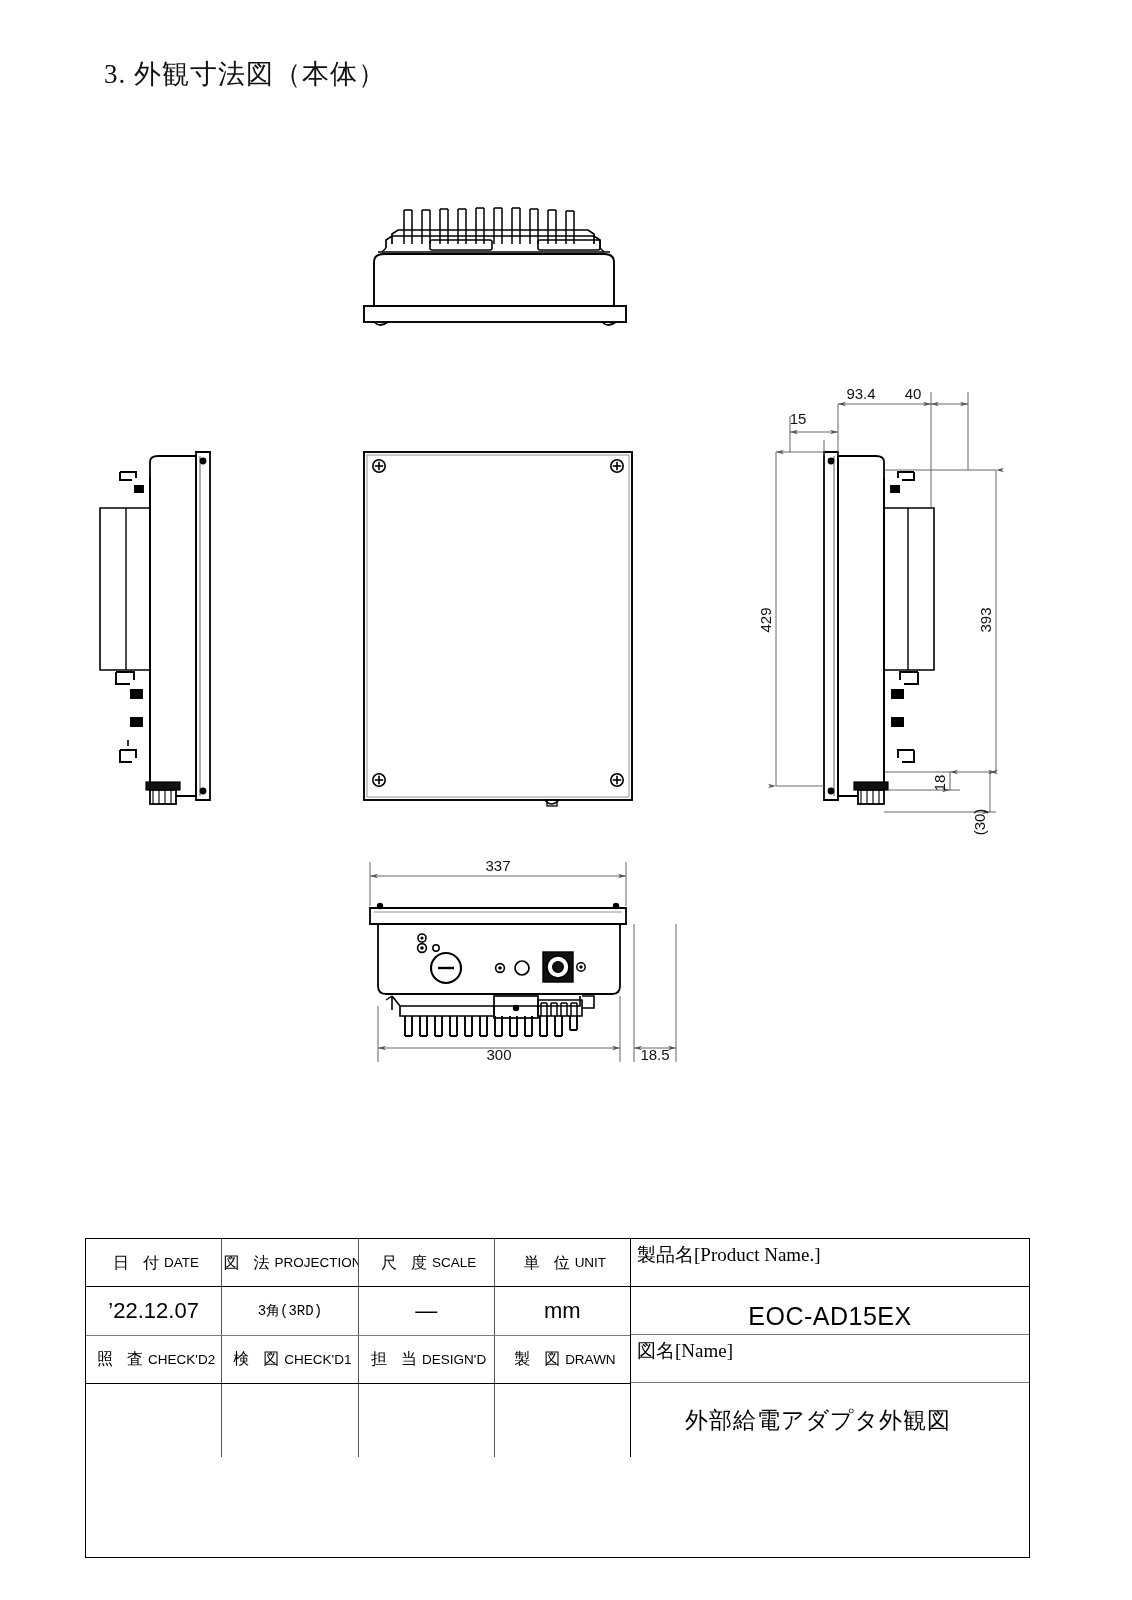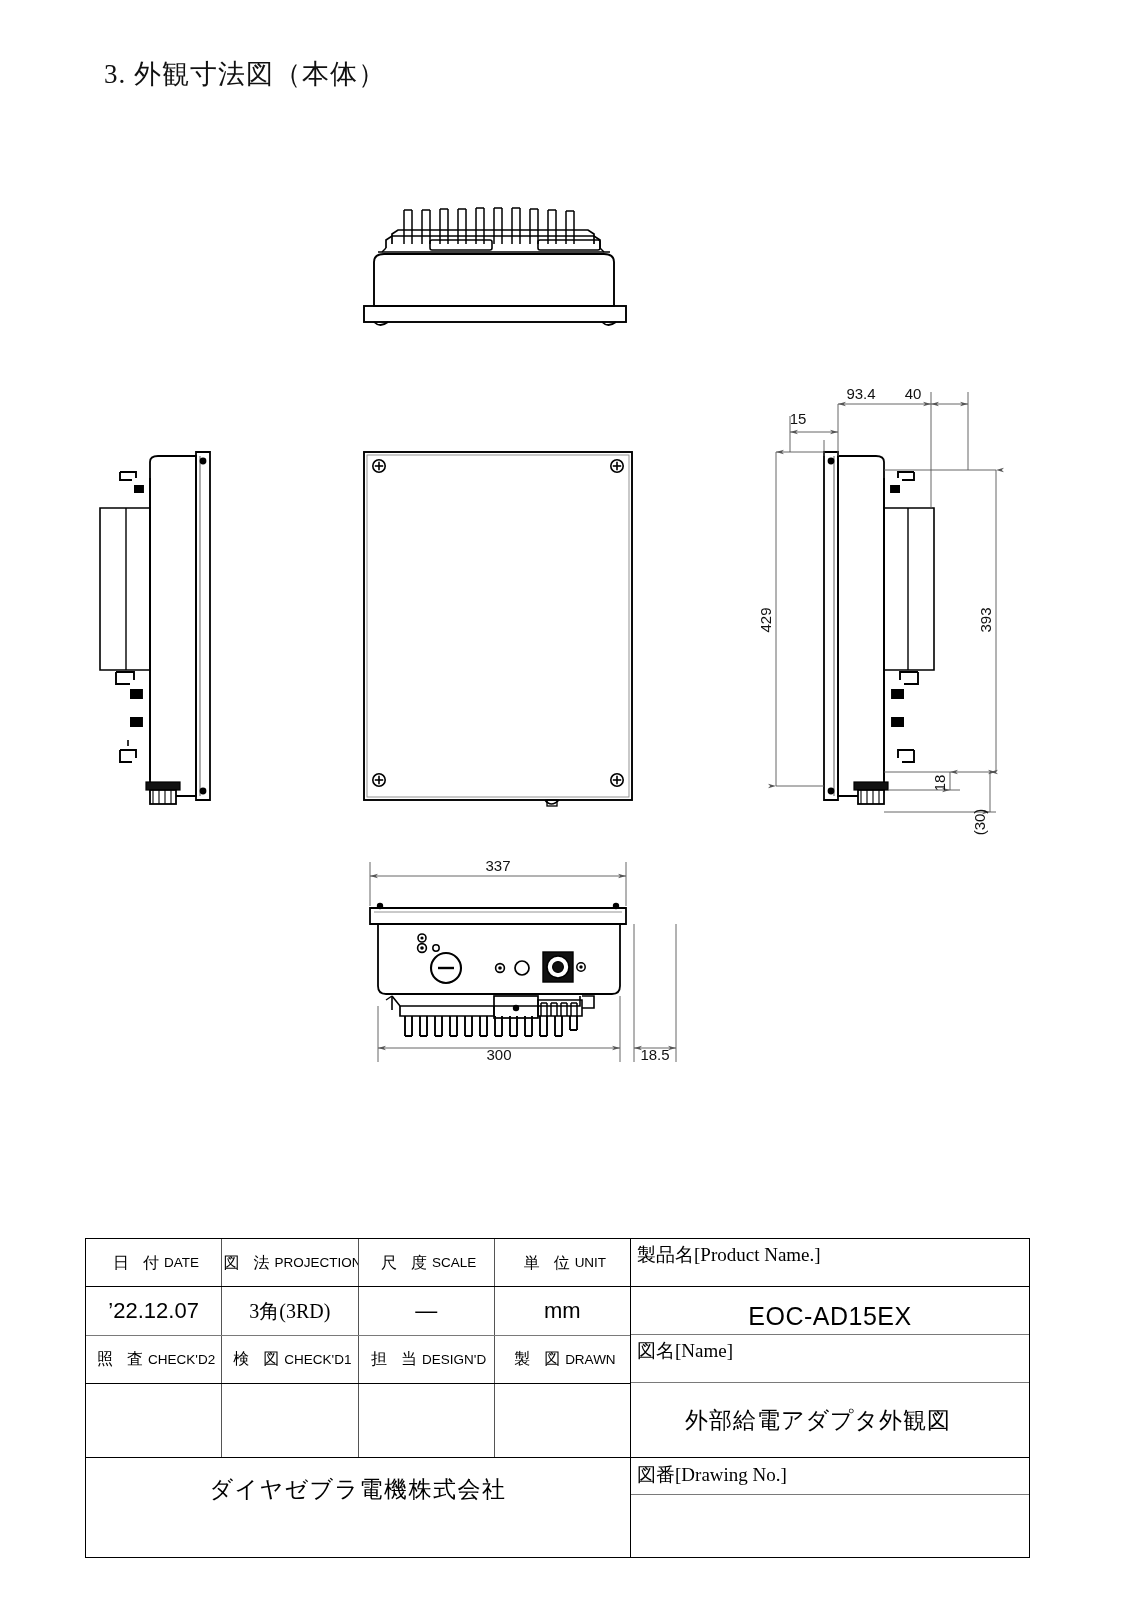--- a/index.html
+++ b/index.html
@@ -103,22 +103,22 @@
     letter-spacing: 0px;
     white-space: nowrap;
     margin-top: 1px;
   }
   .tb-cell .value {
     font-family: "Liberation Sans", sans-serif;
     font-size: 22px;
     white-space: nowrap;
   }
   .tb-cell .value.jpv {
-    font-family: Liberation Serif, serif;
-    font-size: 20px;
+    font-family: Liberation Mono, monospace;
+    font-size: 14px;
   }
   
   .tbr-row {
     box-sizing: border-box;
     position: relative;
   }
   .tbr-label {
     position: absolute;
     left: 6px;
     top: 3px;
@@ -546,25 +546,16 @@
         <div class="tbr-row tbr-namelabel">
           <span class="tbr-label">図名[Name]</span>
         </div>
         <div class="tbr-row tbr-namevalue">
           <span>外部給電アダプタ外観図</span>
         </div>
       </div>
 
     </div>
 
-    <div class="tb-lower">
-      <div class="tb-company">
-        <span>ダイヤゼブラ電機株式会社</span>
-      </div>
-      <div class="tb-drawno">
-        <span class="lbl">図番[Drawing No.]</span>
-        <div class="sep"></div>
-      </div>
-    </div>
 
   </div>
 
 </div>
 
 </body></html>

